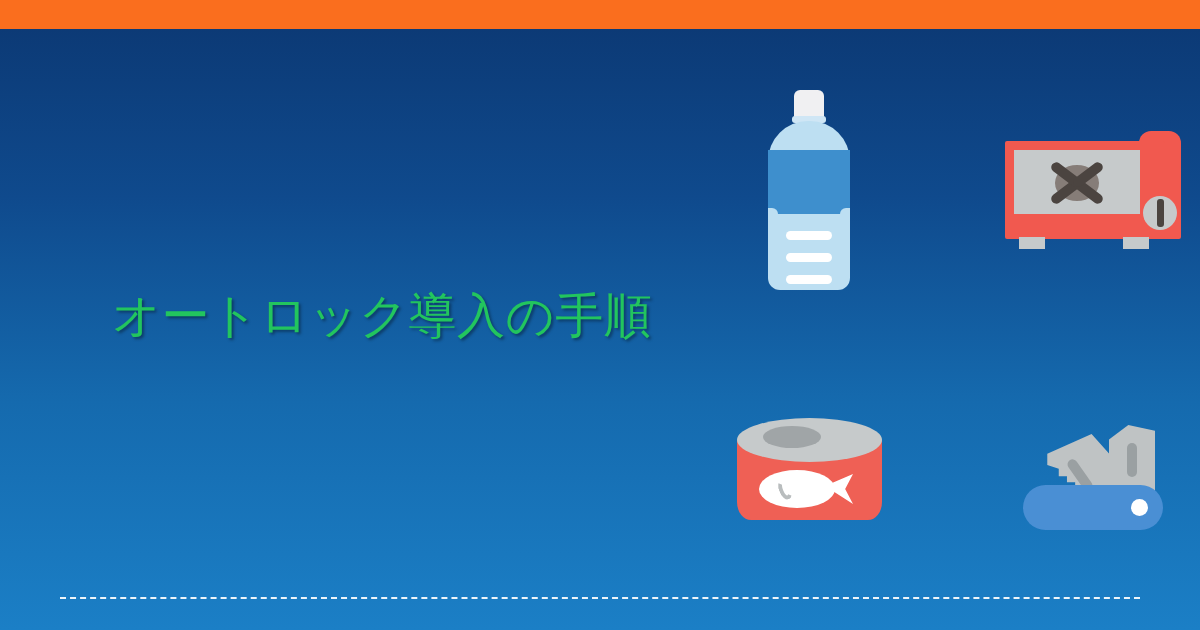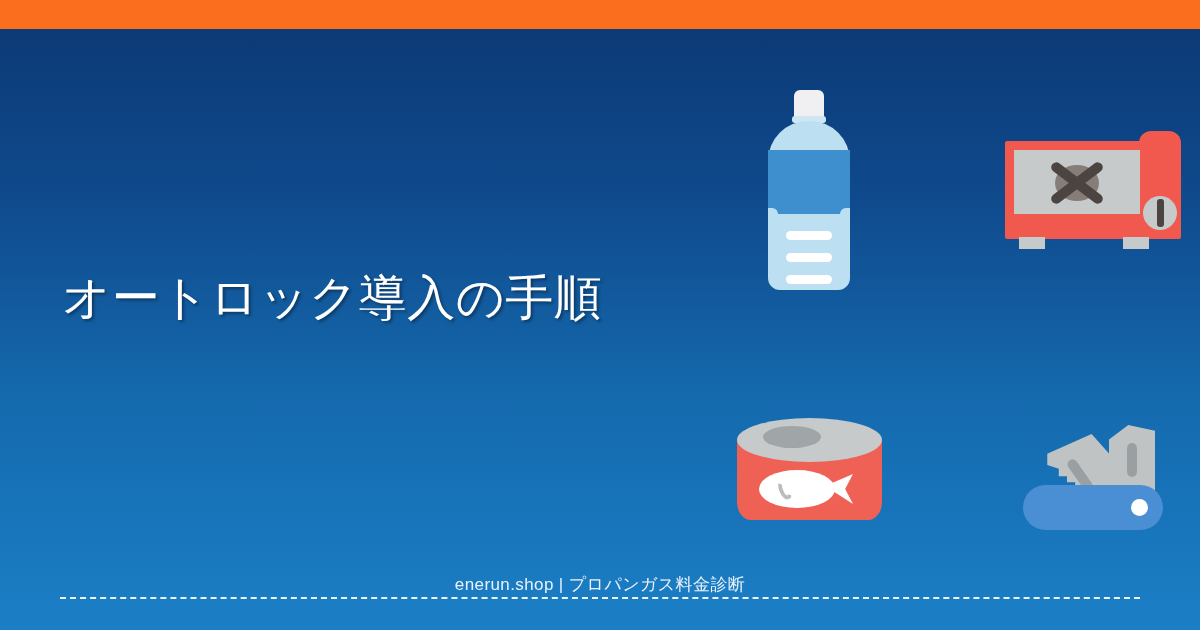--- a/index.html
+++ b/index.html
@@ -28,29 +28,30 @@
     position: absolute;
     left: 0; top: 29px;
     width: 1200px;
     height: 601px;
     background: linear-gradient(to bottom, #0c3a76 0%, #0f4a8d 28%, #156aae 62%, #1b7fc6 100%);
   }
   
   #title {
     position: absolute;
     left: 62px;
-    top: 268px;
+    top: 286px;
     width: 640px;
-    color: #ffffff;
+    color: #22c55e;
     font-size: 48px;
     line-height: 1.24;
     font-weight: 400;
     letter-spacing: 0.5px;
     text-shadow: 2px 2px 3px rgba(0,0,0,0.38);
     white-space: nowrap;
+    text-align: center;
   }
   
   #footer-rule {
     position: absolute;
     left: 60px;
     top: 597px;
     width: 1080px;
     height: 0;
     border-top: 2px dashed rgba(255,255,255,0.92);
   }
@@ -314,16 +315,15 @@
 
   <div class="illus" id="knife">
     <div class="blade-saw"></div>
     <div class="blade-saw-nick"></div>
     <div class="blade-plain"></div>
     <div class="blade-plain-nick"></div>
     <div class="handle"></div>
     <div class="dot"></div>
   </div>
 
-  <div id="footer-text">enerun.shop | プロパンガス料金診断</div>
   <div id="footer-rule"></div>
 
 </div>
 
 </body></html>

